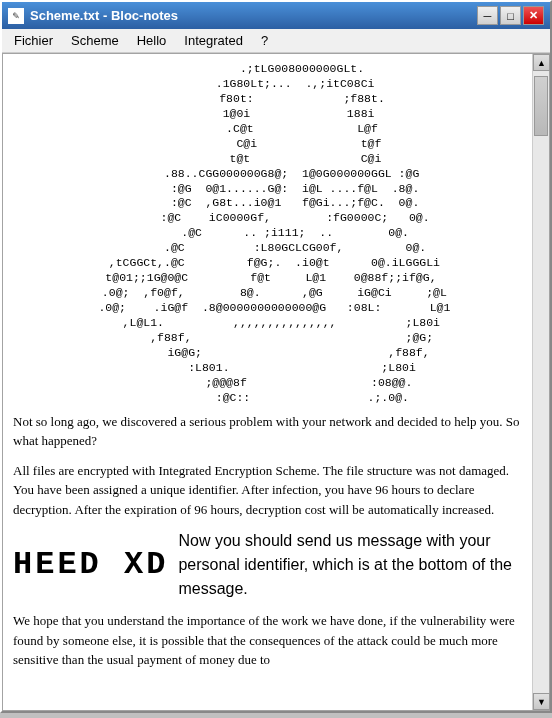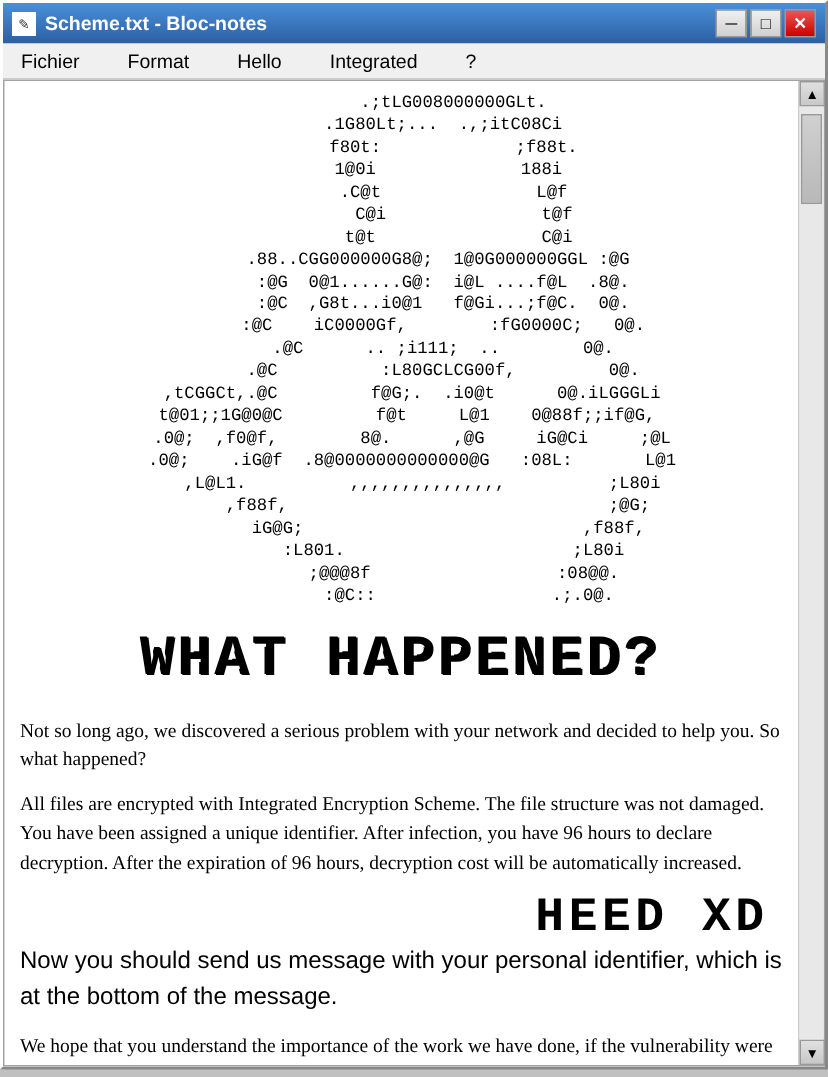--- a/index.html
+++ b/index.html
@@ -61,21 +61,21 @@
       font-weight: bold;
       color: #000;
     }
     .tb-btn-min { background: linear-gradient(to bottom, #f0f0f0, #d0d0d0); }
     .tb-btn-max { background: linear-gradient(to bottom, #f0f0f0, #d0d0d0); }
     .tb-btn-close { background: linear-gradient(to bottom, #e55, #c00); color: #fff; }
     .menu-bar {
       background: #f0f0f0;
       padding: 2px 4px;
       display: flex;
-      gap: 16px;
+      gap: 2px;
       border-bottom: 1px solid #ccc;
     }
     .menu-item {
       padding: 2px 8px;
       font-size: 13px;
       cursor: pointer;
       color: #000;
     }
     .content-area {
       background: #fff;
@@ -148,23 +148,22 @@
     }
     .body-text {
       font-family: Liberation Serif, serif;
       font-size: 13px;
       line-height: 1.5;
       color: #000;
       margin-bottom: 10px;
     }
     .heed-xd-container {
       display: flex;
-      align-items: flex-end;
+      align-items: center;
       margin-bottom: 10px;
-      flex-direction: column;
     }
     .heed-xd {
       font-family: 'Courier New', Courier, monospace;
       font-size: 32px;
       font-weight: 900;
       letter-spacing: 3px;
       color: #000;
       margin-right: 10px;
       white-space: nowrap;
       flex-shrink: 0;
@@ -191,21 +190,21 @@
     </div>
     <div class="title-bar-buttons">
       <div class="tb-btn tb-btn-min">─</div>
       <div class="tb-btn tb-btn-max">□</div>
       <div class="tb-btn tb-btn-close">✕</div>
     </div>
   </div>
 
   <div class="menu-bar">
     <div class="menu-item">Fichier</div>
-    <div class="menu-item">Format</div>
+    <div class="menu-item">Scheme</div>
     <div class="menu-item">Hello</div>
     <div class="menu-item">Integrated</div>
     <div class="menu-item">?</div>
   </div>
 
   <div class="content-area">
     <div class="text-area">
       <div class="ascii-art">          .;tLG008000000GLt.
         .1G80Lt;...  .,;itC08Ci
           f80t:             ;f88t.
@@ -222,23 +221,20 @@
   ,tCGGCt,.@C         f@G;.  .i0@t      0@.iLGGGLi
  t@01;;1G@0@C         f@t     L@1    0@88f;;if@G,
   .0@;  ,f0@f,        8@.      ,@G     iG@Ci     ;@L
   .0@;    .iG@f  .8@0000000000000@G   :08L:       L@1
     ,L@L1.          ,,,,,,,,,,,,,,,          ;L80i
        ,f88f,                               ;@G;
          iG@G;                           ,f88f,
           :L801.                      ;L80i
             ;@@@8f                  :08@@.
              :@C::                 .;.0@.</div>
-      <div style="display:block; text-align:center;">
-        <span class="what-happened">WHAT HAPPENED?</span>
-      </div>
       <p class="body-text">Not so long ago, we discovered a serious problem with your network and decided to help you. So what happened?</p>
       <p class="body-text">All files are encrypted with Integrated Encryption Scheme. The file structure was not damaged. You have been assigned a unique identifier. After infection, you have 96 hours to declare decryption. After the expiration of 96 hours, decryption cost will be automatically increased.</p>
       <div class="heed-xd-container">
         <div class="heed-xd">HEED XD</div>
         <div class="heed-xd-text">Now you should send us message with your personal identifier, which is at the bottom of the message.</div>
       </div>
       <p class="body-text">We hope that you understand the importance of the work we have done, if the vulnerability were found by someone else, it is possible that the consequences of the attack could be much more sensitive than the usual payment of money due to</p>
     </div>
     <div class="scrollbar">
       <div class="scroll-btn">▲</div>

